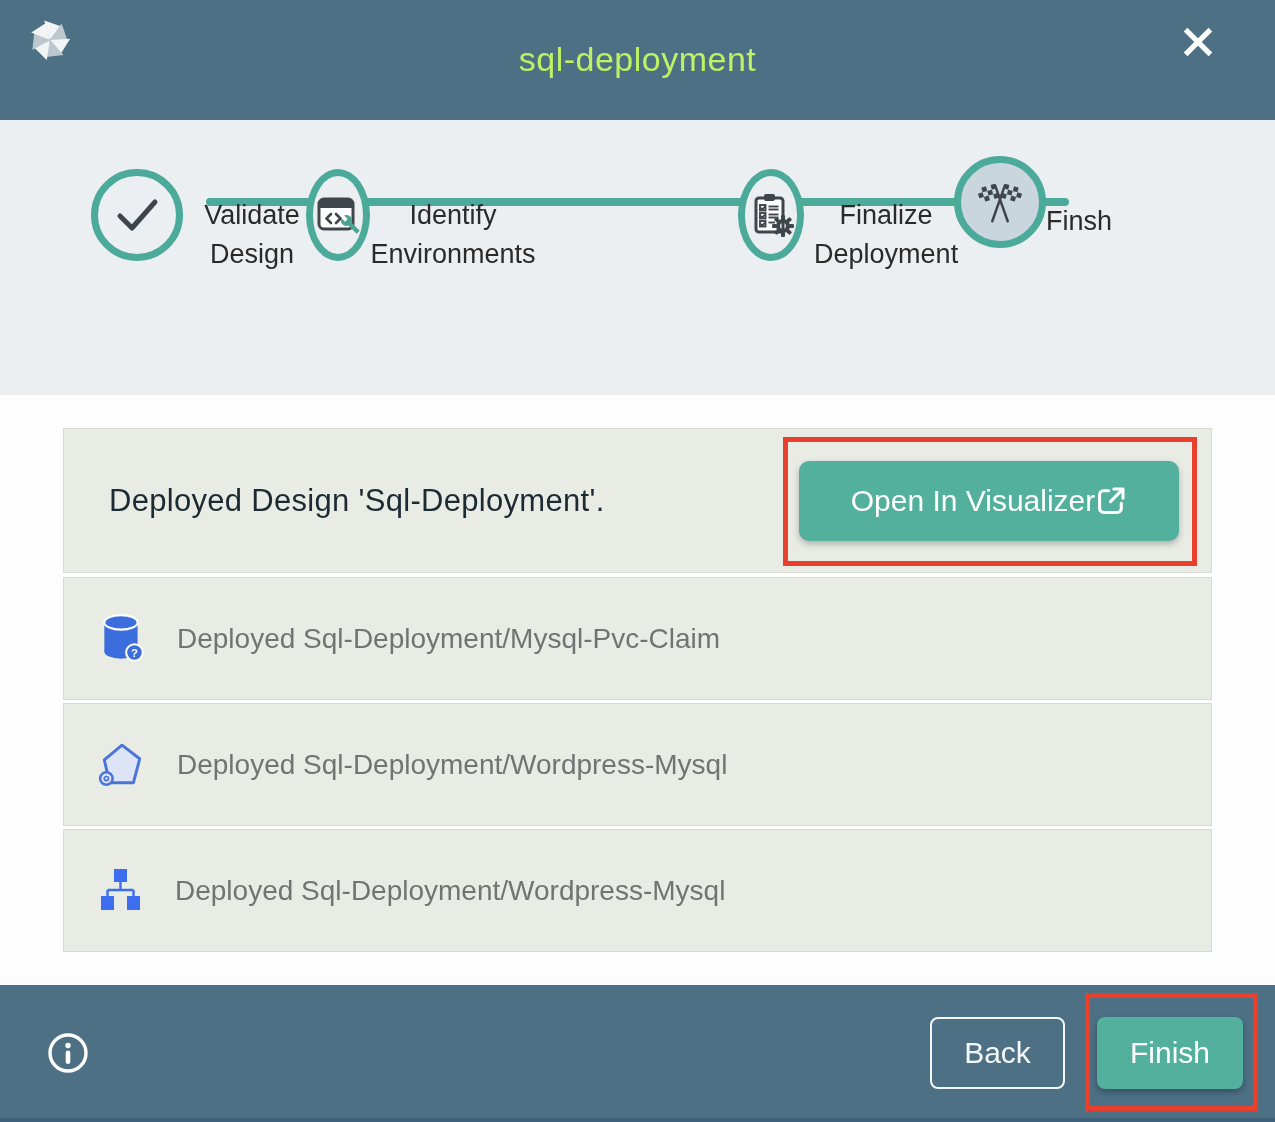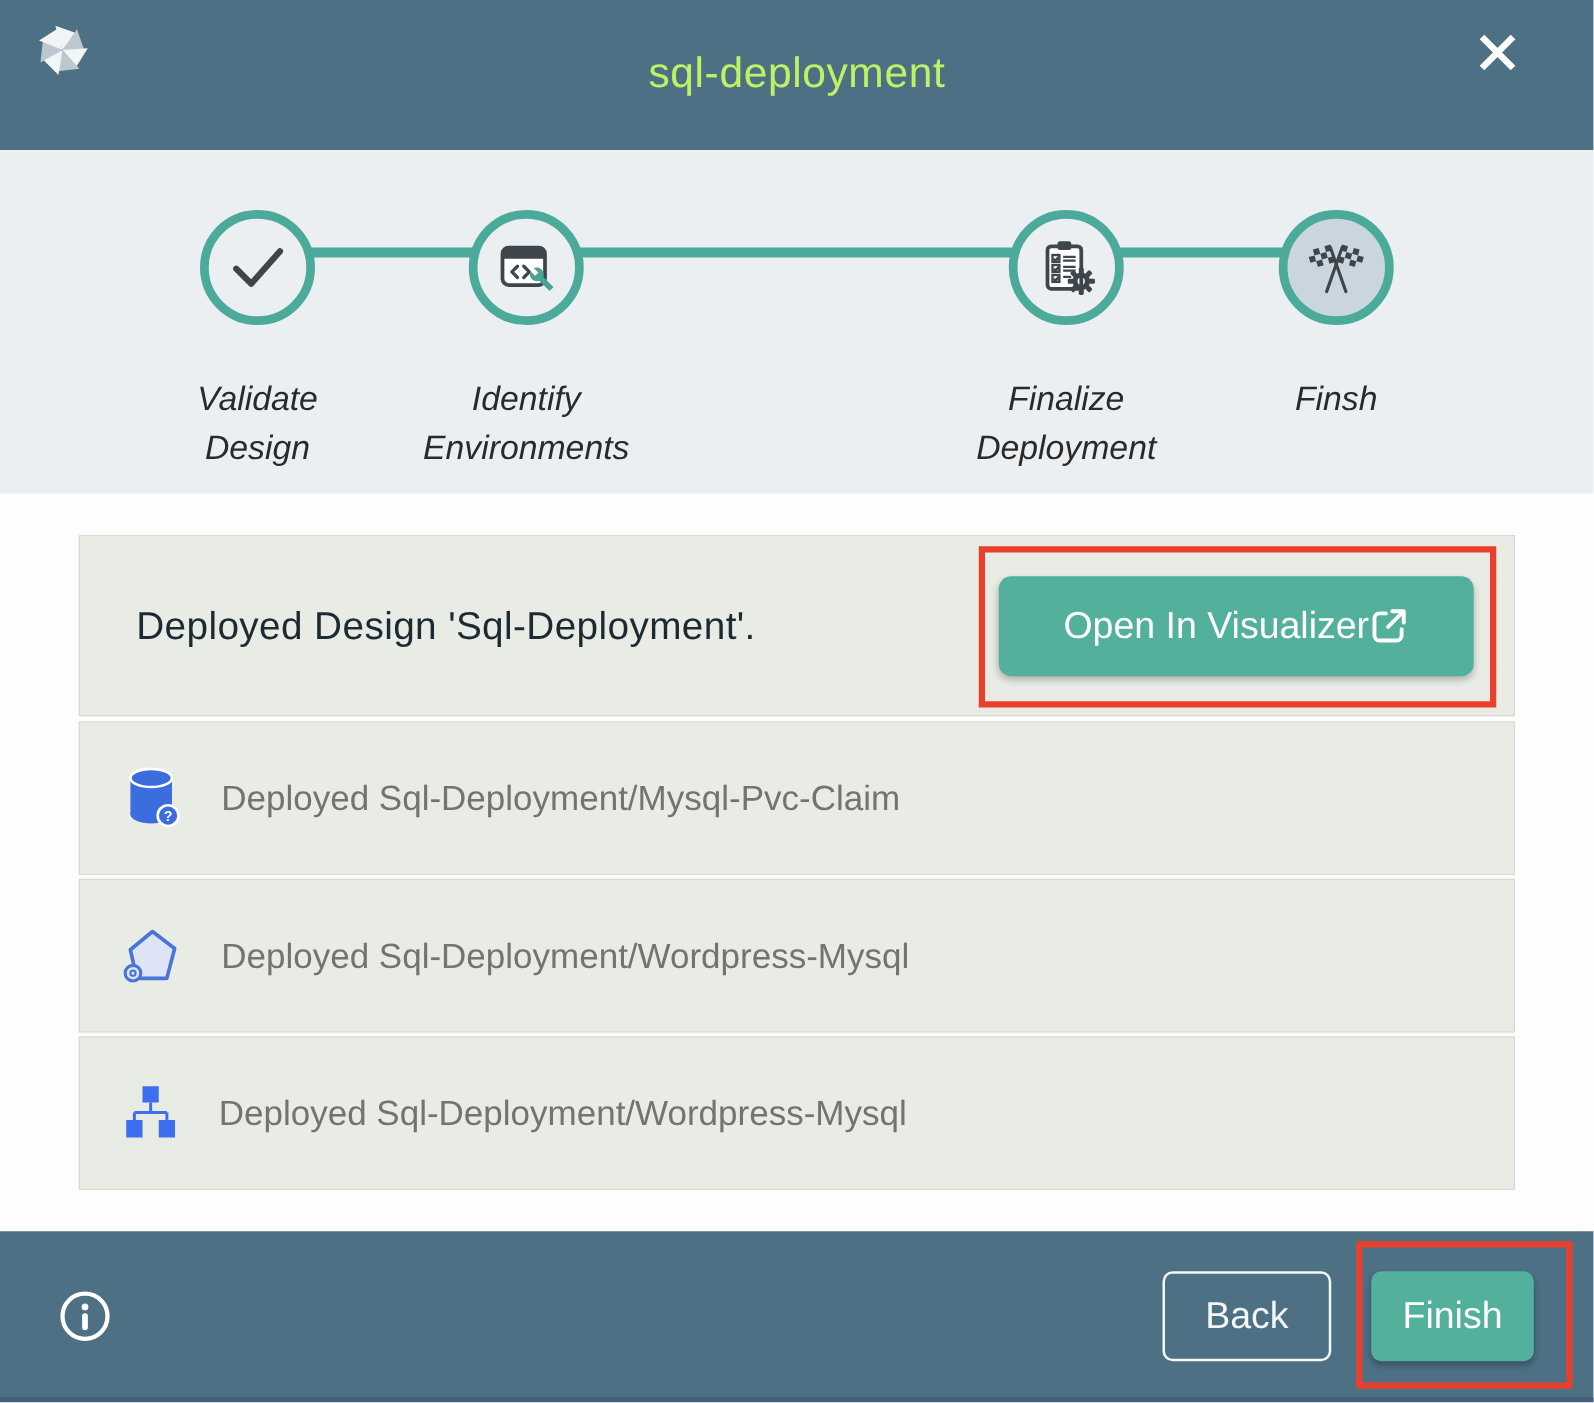--- a/index.html
+++ b/index.html
@@ -11,21 +11,21 @@
   .header{position:absolute;top:0;left:0;right:0;height:120px;background:#4D7085;}
   .logo{position:absolute;left:27px;top:17px;width:46px;height:46px;}
   .title{
     position:absolute;left:50%;top:50%;transform:translate(-50%,-52%);
     color:#bef264;font-size:34px;font-weight:400;letter-spacing:.5px;white-space:nowrap;
   }
   .close{position:absolute;right:56px;top:21px;width:42px;height:42px;cursor:pointer;}
   
   .stepper{position:absolute;top:120px;left:0;right:0;height:275px;background:#ECEFF1;}
   .connector{position:absolute;left:206px;top:78px;width:863px;height:8px;background:#4BAA99;border-radius:4px;}
-  .step{position:absolute;top:48px;width:230px;display:flex;flex-direction:column;align-items:center;font-style:italic;}
+  .step{position:absolute;top:36px;width:230px;display:flex;flex-direction:row;align-items:center;}
   .step .circle{
     width:78px;height:78px;border-radius:50%;border:7px solid #4BAA99;background:#ECEFF1;
     display:flex;align-items:center;justify-content:center;box-sizing:content-box;
   }
   .step.active .circle{background:#C9D6DE;}
   .step .label{margin-top:40px;font-size:27px;color:#2A2A2A;text-align:center;line-height:1.45;max-width:178px;}
   .s1{left:91px}.s2{left:306px}.s3{left:522px}.s4{left:738px}.s5{left:954px}
   
   .content{position:absolute;top:395px;left:0;right:0;height:590px;background:#FCFDFC;}
   .row{
@@ -48,21 +48,21 @@
   
   .footer{position:absolute;left:0;right:0;bottom:0;height:137px;background:#4D7085;}
   .footer::after{content:"";position:absolute;left:0;right:0;bottom:0;height:4px;background:#41607A;}
   .info{position:absolute;left:46px;top:46px;width:44px;height:44px;cursor:pointer;}
   .btn{font-family:"Liberation Sans",sans-serif;font-size:30px;border-radius:8px;cursor:pointer;}
   .btn-back{
     position:absolute;left:930px;top:32px;width:135px;height:72px;
     background:transparent;border:2px solid #F3F7F8;color:#F3F7F8;
   }
   .btn-finish{
-    position:absolute;left:1097px;top:32px;width:130px;height:72px;
+    position:absolute;left:1097px;top:32px;width:146px;height:72px;
     background:#52B09D;border:none;color:#ffffff;box-shadow:0 3px 6px rgba(0,0,0,.3);
   }
   
   .annotation{position:absolute;border:5px solid #E8402C;box-sizing:border-box;pointer-events:none;z-index:50;}
   .ann-viz{left:783px;top:437px;width:414px;height:129px;}
   .ann-finish{left:1085px;top:993px;width:173px;height:118px;}
   svg{display:block;}
 </style>
 </head>
 <body>

